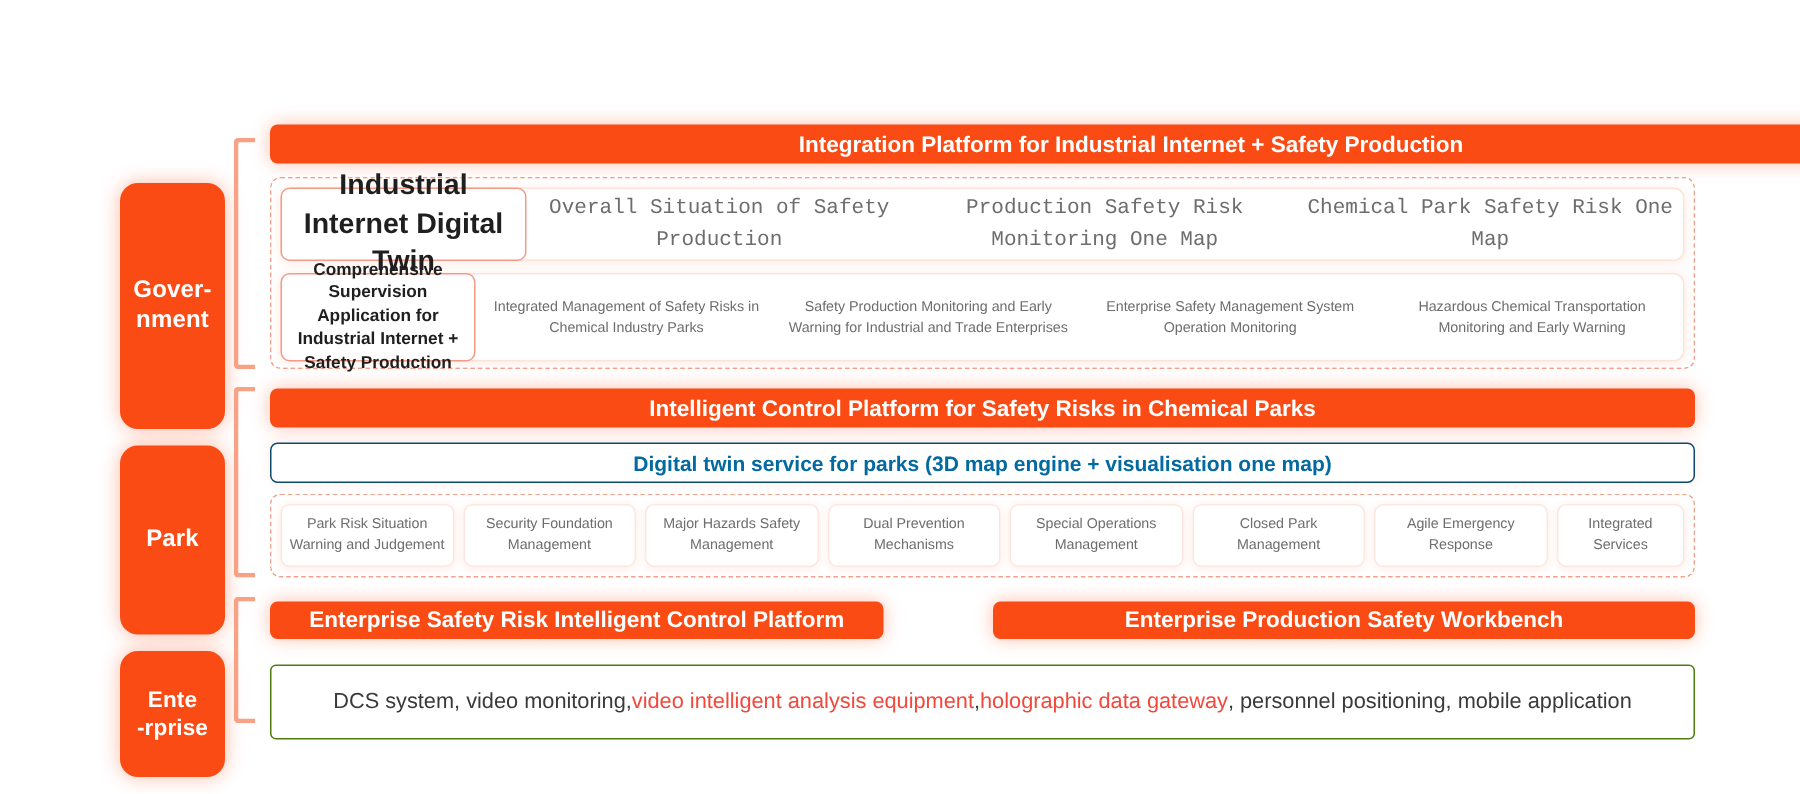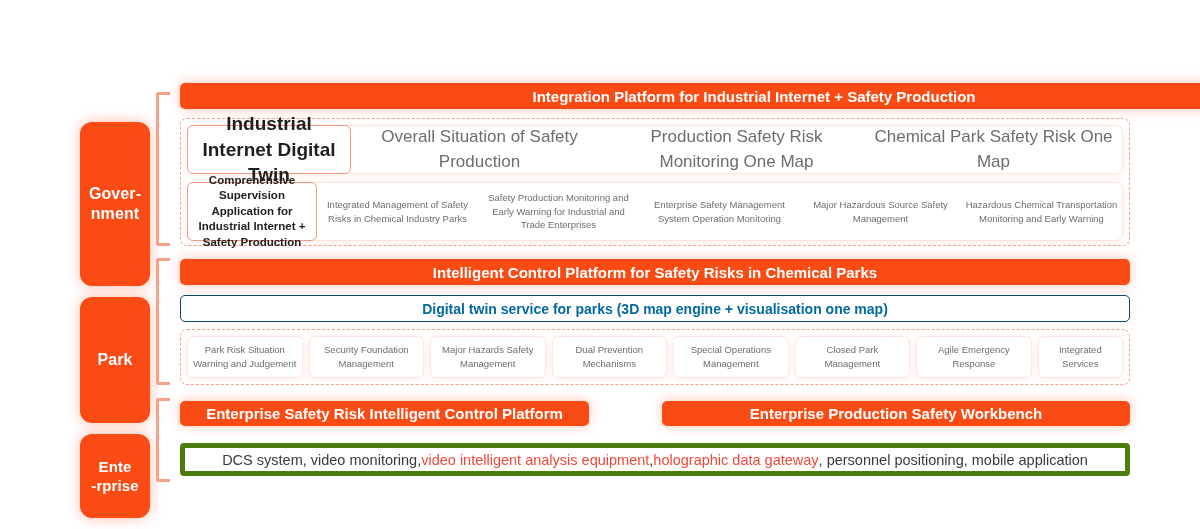--- a/index.html
+++ b/index.html
@@ -131,21 +131,21 @@
     align-items: center;
   }
   .gov-cell {
     flex: 1 1 0;
     text-align: center;
     color: #6d6d6d;
     line-height: 1.45;
     padding: 0 4px;
     box-sizing: border-box;
   }
-  #gov-row-1 .gov-cell { font-size: 17px; }
+  #gov-row-1 .gov-cell { font-size: 14px; font-family: Liberation Mono, monospace; }
   #gov-row-2 .gov-cell { font-size: 9.5px; }
 
   
   #bar-digital-twin {
     position: absolute;
     left: 180px; top: 295px; width: 950px; height: 27px;
     background: #ffffff;
     border: 1px solid #0c4a6e;
     border-radius: 5px;
     display: flex;
@@ -178,23 +178,23 @@
     color: #6d6d6d;
     line-height: 1.5;
     box-sizing: border-box;
     padding: 0 3px;
   }
   .park-cell.narrow { flex: 0.72 1 0; }
 
   
   #ent-strip {
     position: absolute;
-    left: 180px; top: 443px; width: 950px; height: 33px;
-    background: #ffffff;
-    border: 5px solid #4d7c0f;
+    left: 180px; top: 443px; width: 950px; height: 50px;
+    background: #ffffff;
+    border: 1px solid #4d7c0f;
     border-radius: 4px;
     display: flex;
     align-items: center;
     justify-content: center;
     font-size: 14.5px;
     color: #3a3a3a;
     box-sizing: border-box;
   }
   #ent-strip .accent { color: #F1483C; }
 </style>
@@ -237,21 +237,20 @@
         <div class="gov-cell">Chemical Park Safety Risk One Map</div>
       </div>
     </div>
 
     <div class="gov-row" id="gov-row-2">
       <div class="gov-highlight">Comprehensive Supervision Application for Industrial Internet + Safety Production</div>
       <div class="gov-cells">
         <div class="gov-cell">Integrated Management of Safety Risks in Chemical Industry Parks</div>
         <div class="gov-cell">Safety Production Monitoring and Early Warning for Industrial and Trade Enterprises</div>
         <div class="gov-cell">Enterprise Safety Management System Operation Monitoring</div>
-        <div class="gov-cell">Major Hazardous Source Safety Management</div>
         <div class="gov-cell">Hazardous Chemical Transportation Monitoring and Early Warning</div>
       </div>
     </div>
 
   </div>
 
   <div class="orange-bar" id="bar-park-platform">Intelligent Control Platform for Safety Risks in Chemical Parks</div>
 
   <div id="bar-digital-twin">Digital twin service for parks (3D map engine + visualisation one map)</div>
 

